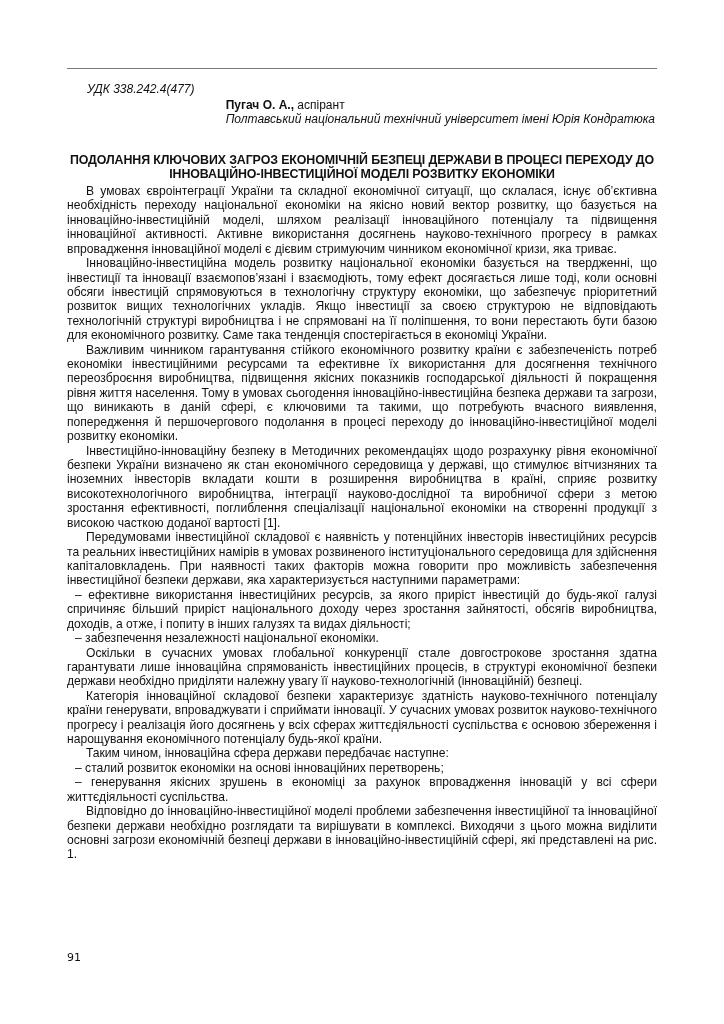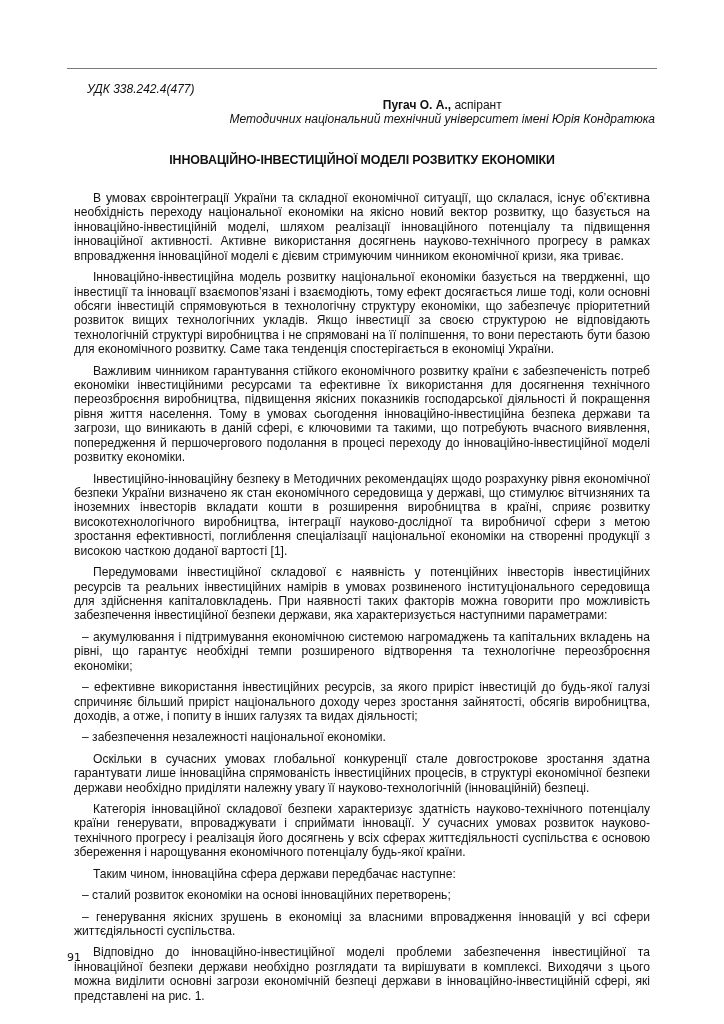--- a/index.html
+++ b/index.html
@@ -35,21 +35,21 @@
       left: 20px;
       top: 82px;
       font-size: 12px;
       font-style: italic;
       line-height: 14px;
     }
     .author-block {
       position: absolute;
       right: 2px;
       top: 98px;
-      text-align: center;
+      text-align: left;
       font-size: 12px;
       line-height: 14.3px;
     }
     .author-name { font-weight: bold; }
     .author-affil, .author-city { font-style: italic; display: block; }
     .title {
       position: absolute;
       left: 0;
       top: 153px;
       width: 590px;
@@ -62,21 +62,21 @@
     .body-text {
       position: absolute;
       left: 0;
       top: 184px;
       width: 590px;
       font-size: 12.1px;
       line-height: 14.42px;
       text-align: justify;
     }
     .body-text p {
-      margin: 7px;
+      margin: 0;
       text-indent: 19px;
     }
     .body-text p.li {
       text-indent: 8px;
     }
     .page-number {
       position: absolute;
       left: 0;
       top: 951px;
       width: 590px;
@@ -91,39 +91,39 @@
 <div class="page">
 
   <div class="top-rule"></div>
 
   <div class="udc">УДК 338.242.4(477)</div>
 
   <div class="author-block">
     <div>
       <span class="author-name">Пугач О. А.,</span><span> аспірант</span>
     </div>
-    <span class="author-affil">Методичних національний технічний університет імені Юрія Кондратюка</span>
+    <span class="author-affil">Полтавський національний технічний університет імені Юрія Кондратюка</span>
   </div>
 
   <div class="title">
+    <div>ПОДОЛАННЯ КЛЮЧОВИХ ЗАГРОЗ ЕКОНОМІЧНІЙ БЕЗПЕЦІ ДЕРЖАВИ В ПРОЦЕСІ ПЕРЕХОДУ ДО</div>
     <div>ІННОВАЦІЙНО-ІНВЕСТИЦІЙНОЇ МОДЕЛІ РОЗВИТКУ ЕКОНОМІКИ</div>
   </div>
 
   <div class="body-text">
     <p>В умовах євроінтеграції України та складної економічної ситуації, що склалася, існує об’єктивна необхідність переходу національної економіки на якісно новий вектор розвитку, що базується на інноваційно-інвестиційній моделі, шляхом реалізації інноваційного потенціалу та підвищення інноваційної активності. Активне використання досягнень науково-технічного прогресу в рамках впровадження інноваційної моделі є дієвим стримуючим чинником економічної кризи, яка триває.</p>
     <p>Інноваційно-інвестиційна модель розвитку національної економіки базується на твердженні, що інвестиції та інновації взаємопов’язані і взаємодіють, тому ефект досягається лише тоді, коли основні обсяги інвестицій спрямовуються в технологічну структуру економіки, що забезпечує пріоритетний розвиток вищих технологічних укладів. Якщо інвестиції за своєю структурою не відповідають технологічній структурі виробництва і не спрямовані на її поліпшення, то вони перестають бути базою для економічного розвитку. Саме така тенденція спостерігається в економіці України.</p>
     <p>Важливим чинником гарантування стійкого економічного розвитку країни є забезпеченість потреб економіки інвестиційними ресурсами та ефективне їх використання для досягнення технічного переозброєння виробництва, підвищення якісних показників господарської діяльності й покращення рівня життя населення. Тому в умовах сьогодення інноваційно-інвестиційна безпека держави та загрози, що виникають в даній сфері, є ключовими та такими, що потребують вчасного виявлення, попередження й першочергового подолання в процесі переходу до інноваційно-інвестиційної моделі розвитку економіки.</p>
     <p>Інвестиційно-інноваційну безпеку в Методичних рекомендаціях щодо розрахунку рівня економічної безпеки України визначено як стан економічного середовища у державі, що стимулює вітчизняних та іноземних інвесторів вкладати кошти в розширення виробництва в країні, сприяє розвитку високотехнологічного виробництва, інтеграції науково-дослідної та виробничої сфери з метою зростання ефективності, поглиблення спеціалізації національної економіки на створенні продукції з високою часткою доданої вартості [1].</p>
     <p>Передумовами інвестиційної складової є наявність у потенційних інвесторів інвестиційних ресурсів та реальних інвестиційних намірів в умовах розвиненого інституціонального середовища для здійснення капіталовкладень. При наявності таких факторів можна говорити про можливість забезпечення інвестиційної безпеки держави, яка характеризується наступними параметрами:</p>
-    <p class="li">–  акумулювання і підтримування економічною системою нагромаджень та капітальних вкладень на рівні, що гарантує необхідні темпи розширеного відтворення та технологічне переозброєння економіки;</p>
     <p class="li">–  ефективне використання інвестиційних ресурсів, за якого приріст інвестицій до будь-якої галузі спричиняє більший приріст національного доходу через зростання зайнятості, обсягів виробництва, доходів, а отже, і попиту в інших галузях та видах діяльності;</p>
     <p class="li">–  забезпечення незалежності національної економіки.</p>
     <p>Оскільки в сучасних умовах глобальної конкуренції стале довгострокове зростання здатна гарантувати лише інноваційна спрямованість інвестиційних процесів, в структурі економічної безпеки держави необхідно приділяти належну увагу її науково-технологічній (інноваційній) безпеці.</p>
     <p>Категорія інноваційної складової безпеки характеризує здатність науково-технічного потенціалу країни генерувати, впроваджувати і сприймати інновації. У сучасних умовах розвиток науково-технічного прогресу і реалізація його досягнень у всіх сферах життєдіяльності суспільства є основою збереження і нарощування економічного потенціалу будь-якої країни.</p>
     <p>Таким чином, інноваційна сфера держави передбачає наступне:</p>
     <p class="li">–  сталий розвиток економіки на основі інноваційних перетворень;</p>
-    <p class="li">–  генерування якісних зрушень в економіці за власними впровадження інновацій у всі сфери життєдіяльності суспільства.</p>
+    <p class="li">–  генерування якісних зрушень в економіці за рахунок впровадження інновацій у всі сфери життєдіяльності суспільства.</p>
     <p>Відповідно до інноваційно-інвестиційної моделі проблеми забезпечення інвестиційної та інноваційної безпеки держави необхідно розглядати та вирішувати в комплексі. Виходячи з цього можна виділити основні загрози економічній безпеці держави в інноваційно-інвестиційній сфері, які представлені на рис. 1.</p>
   </div>
 
   <div class="page-number">91</div>
 
 </div>
 
 </body></html>

